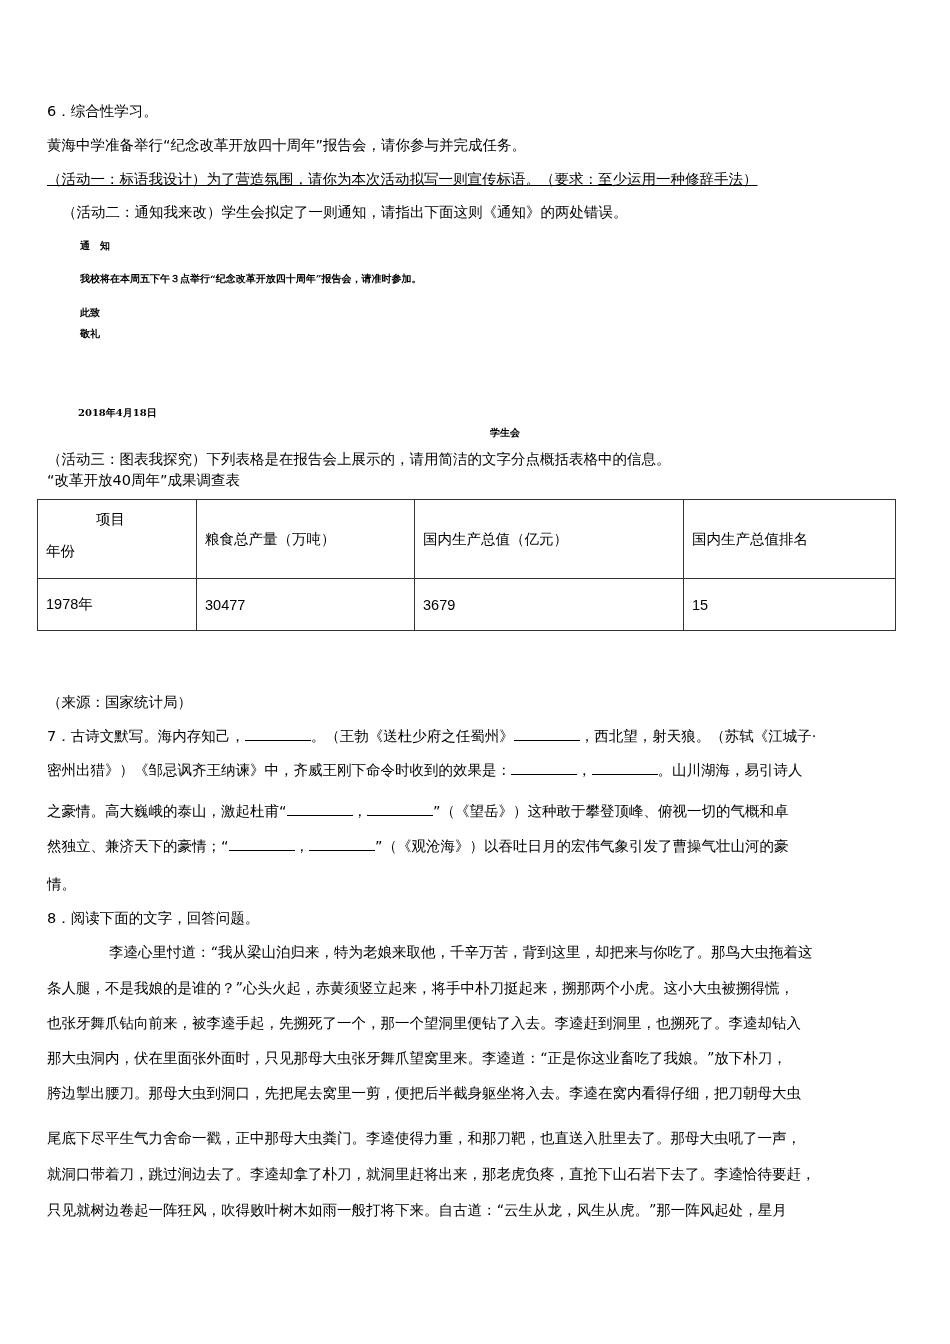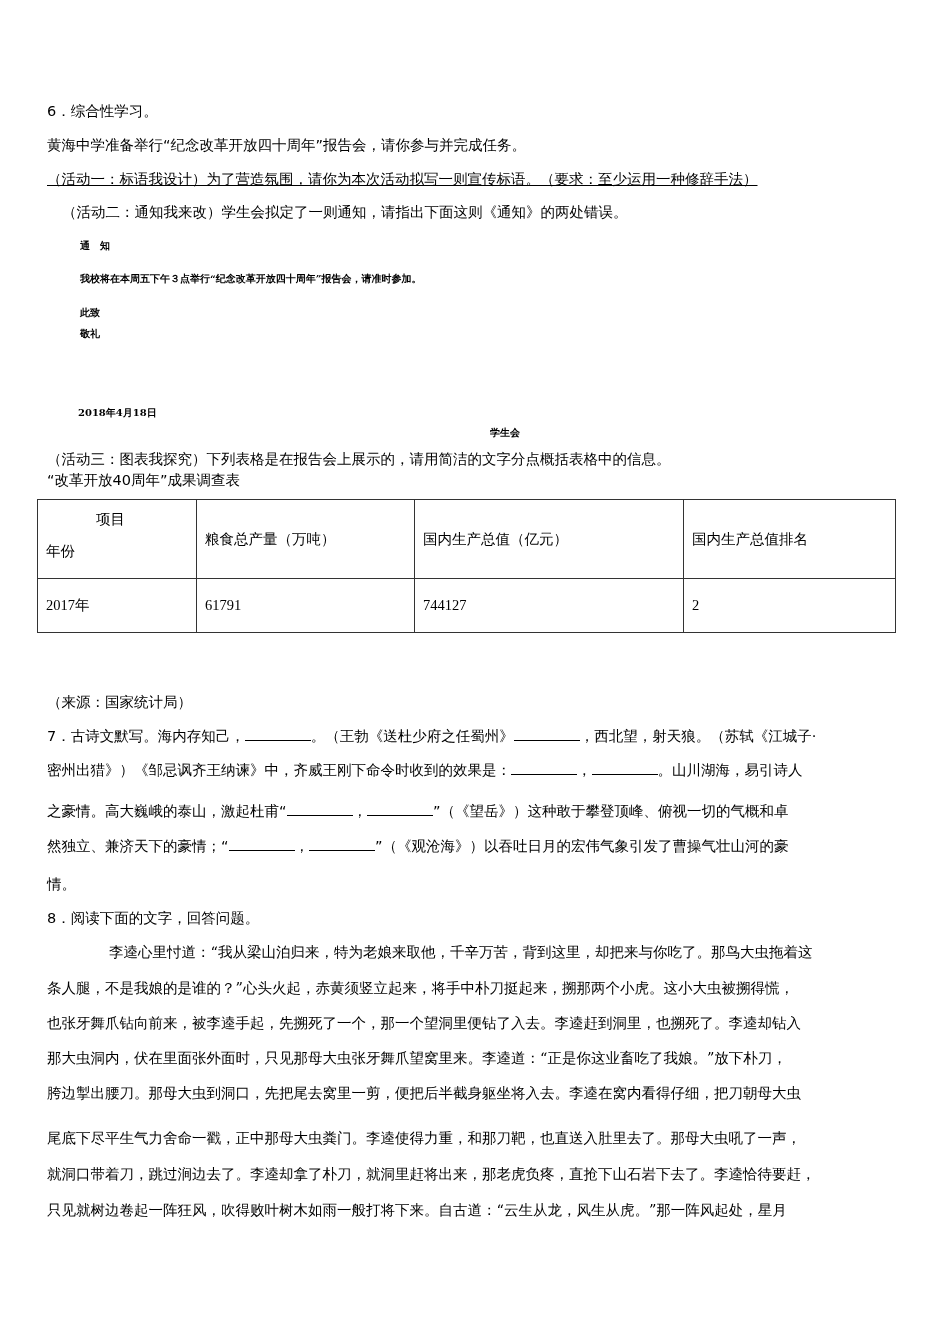--- a/index.html
+++ b/index.html
@@ -11,21 +11,21 @@
   .line {
     position: absolute; left: 47px; white-space: nowrap;
     font-size: 15px; line-height: 20px;
   }
   .sans { font-family: "DejaVu Sans", "Liberation Sans", sans-serif; font-size: 14.5px; }
   .blank { display: inline-block; width: 66px; border-bottom: 1px solid #000; height: 14px; vertical-align: baseline; }
   .notice { left: 80px; font-family: "DejaVu Serif", "Liberation Serif", serif; font-size: 10px; font-weight: bold; }
   table.survey {
     position: absolute; left: 37px; top: 499px; width: 859px;
     border-collapse: collapse;
-    font-family: Liberation Serif, serif; font-size: 14.5px;
+    font-family: Liberation Sans, sans-serif; font-size: 14.5px;
   }
   table.survey td {
     border: 1.5px solid #333; padding: 0 0 0 8px; vertical-align: middle; text-align: left;
   }
   .hdr-row td { height: 78px; }
   .data-row1 td { height: 51px; }
   .data-row2 td { height: 53px; }
   .corner { position: relative; }
   .corner .c-top { position: absolute; left: 58px; top: 10px; }
   .corner .c-bottom { position: absolute; left: 8px; top: 42px; }
@@ -56,25 +56,25 @@
     <tbody>
         <tr class="hdr-row">
       <td class="corner" style="width:150px;">
         <span class="c-top">项目</span>
         <span class="c-bottom">年份</span>
       </td>
       <td style="width:209px;">粮食总产量（万吨）</td>
       <td style="width:260px;">国内生产总值（亿元）</td>
       <td>国内生产总值排名</td>
     </tr>
-    <tr class="data-row2">
-      <td>2017年</td>
-      <td>61791</td>
-      <td>744127</td>
-      <td>2</td>
+    <tr class="data-row1">
+      <td>1978年</td>
+      <td>30477</td>
+      <td>3679</td>
+      <td>15</td>
     </tr>
   </tbody>
     </table>
 
   <div class="line sans" style="top:692px; left:47px;">（来源：国家统计局）</div>
 </div>
 
 <div>
   <div class="line sans" style="top:726px; left:47px;">
     <span>7．古诗文默写。海内存知己，</span><span class="blank"></span><span>。（王勃《送杜少府之任蜀州》</span><span class="blank"></span><span>，西北望，射天狼。（苏轼《江城子·</span>

